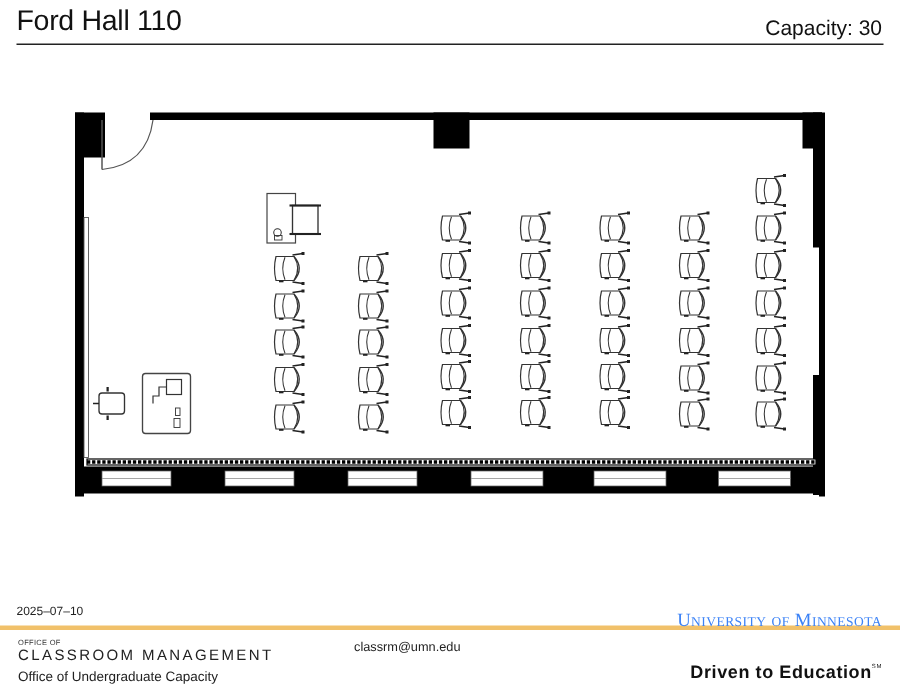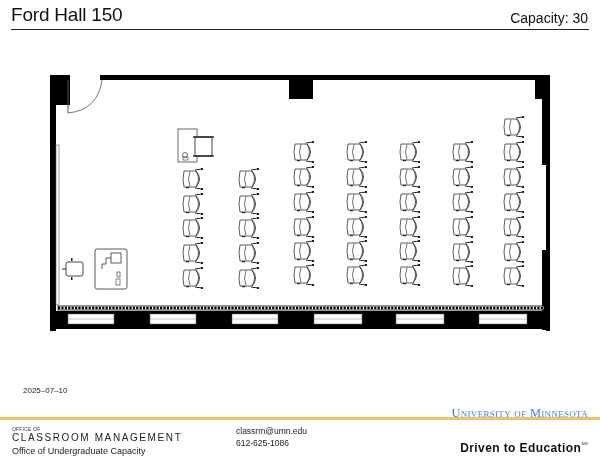--- a/index.html
+++ b/index.html
@@ -1,34 +1,34 @@
 <!DOCTYPE html>
 <html><head>
 <meta charset="utf-8">
 <style>
   html, body { margin:0; padding:0; background:#fff; }
   body { width:600px; height:464px; position:relative; overflow:hidden; font-family:"Liberation Sans", sans-serif; color:#111; }
   .title { position:absolute; left:11px; top:4px; font-size:19px; letter-spacing:-0.2px; }
   .capacity { position:absolute; right:12px; top:10px; font-size:14px; }
   .title-rule { position:absolute; left:11px; right:11px; top:29px; height:1px; background:#222; }
   .plan { position:absolute; left:0; top:0; width:600px; height:400px; }
-  .date { position:absolute; left:11px; top:386px; font-size:8px; color:#222;margin-left:12px; }
+  .date { position:absolute; left:11px; top:403px; font-size:8px; color:#222; }
   .gold-rule { position:absolute; left:0; right:0; top:417px; height:3px; background:#f1c16a; }
   .office-small { position:absolute; left:12px; top:426px; font-size:5px; letter-spacing:0.2px; color:#333; }
   .office-name { position:absolute; left:12px; top:432px; font-size:10px; letter-spacing:1.6px; color:#222;text-align:center; }
   .office-sub { position:absolute; left:12px; top:446px; font-size:9px; color:#222; }
   .contact { position:absolute; left:236px; top:425px; width:130px; text-align:left; font-size:8.5px; line-height:12px; color:#222; }
   .umn { position:absolute; right:12px; top:406px; font-family:"Liberation Serif", serif; font-size:12.5px; letter-spacing:0.3px; color:#3b82f6; font-variant:small-caps; }
   .tagline { position:absolute; right:12px; top:441px; font-size:12px; font-weight:bold; letter-spacing:0.4px; color:#111; }
   .tagline sup { font-size:4px; font-weight:normal; vertical-align:top; }
 </style>
 </head>
 <body>
 
-<div class="title">Ford Hall 150</div>
+<div class="title">Ford Hall 110</div>
 <div class="capacity">Capacity: 30</div>
 <div class="title-rule"></div>
 
 <svg class="plan" viewBox="0 0 600 400" xmlns="http://www.w3.org/2000/svg">
   <defs>
     <g id="chair">
 
       <path d="M2,1 L14,1 Q19,9 14,17 L2,17 Q0,9 2,1 Z" fill="#fff" stroke="#333" stroke-width="0.8"></path>
       <path d="M8,1.5 Q5,9 8,16.5" fill="none" stroke="#333" stroke-width="0.7"></path>
       <path d="M14,1 Q21,9 14,17" fill="none" stroke="#333" stroke-width="0.9"></path>
@@ -163,17 +163,16 @@
 
 <div class="date">2025–07–10</div>
 <div class="gold-rule"></div>
 
 <div class="office-small">OFFICE OF</div>
 <div class="office-name">CLASSROOM MANAGEMENT</div>
 <div class="office-sub">Office of Undergraduate Capacity</div>
 
 <div class="contact">
   <div>classrm@umn.edu</div>
-  <div>612-625-1086</div>
 </div>
 
 <div class="umn">University of Minnesota</div>
 <div class="tagline"><span>Driven to Education</span><sup>SM</sup></div>
 
 </body></html>

